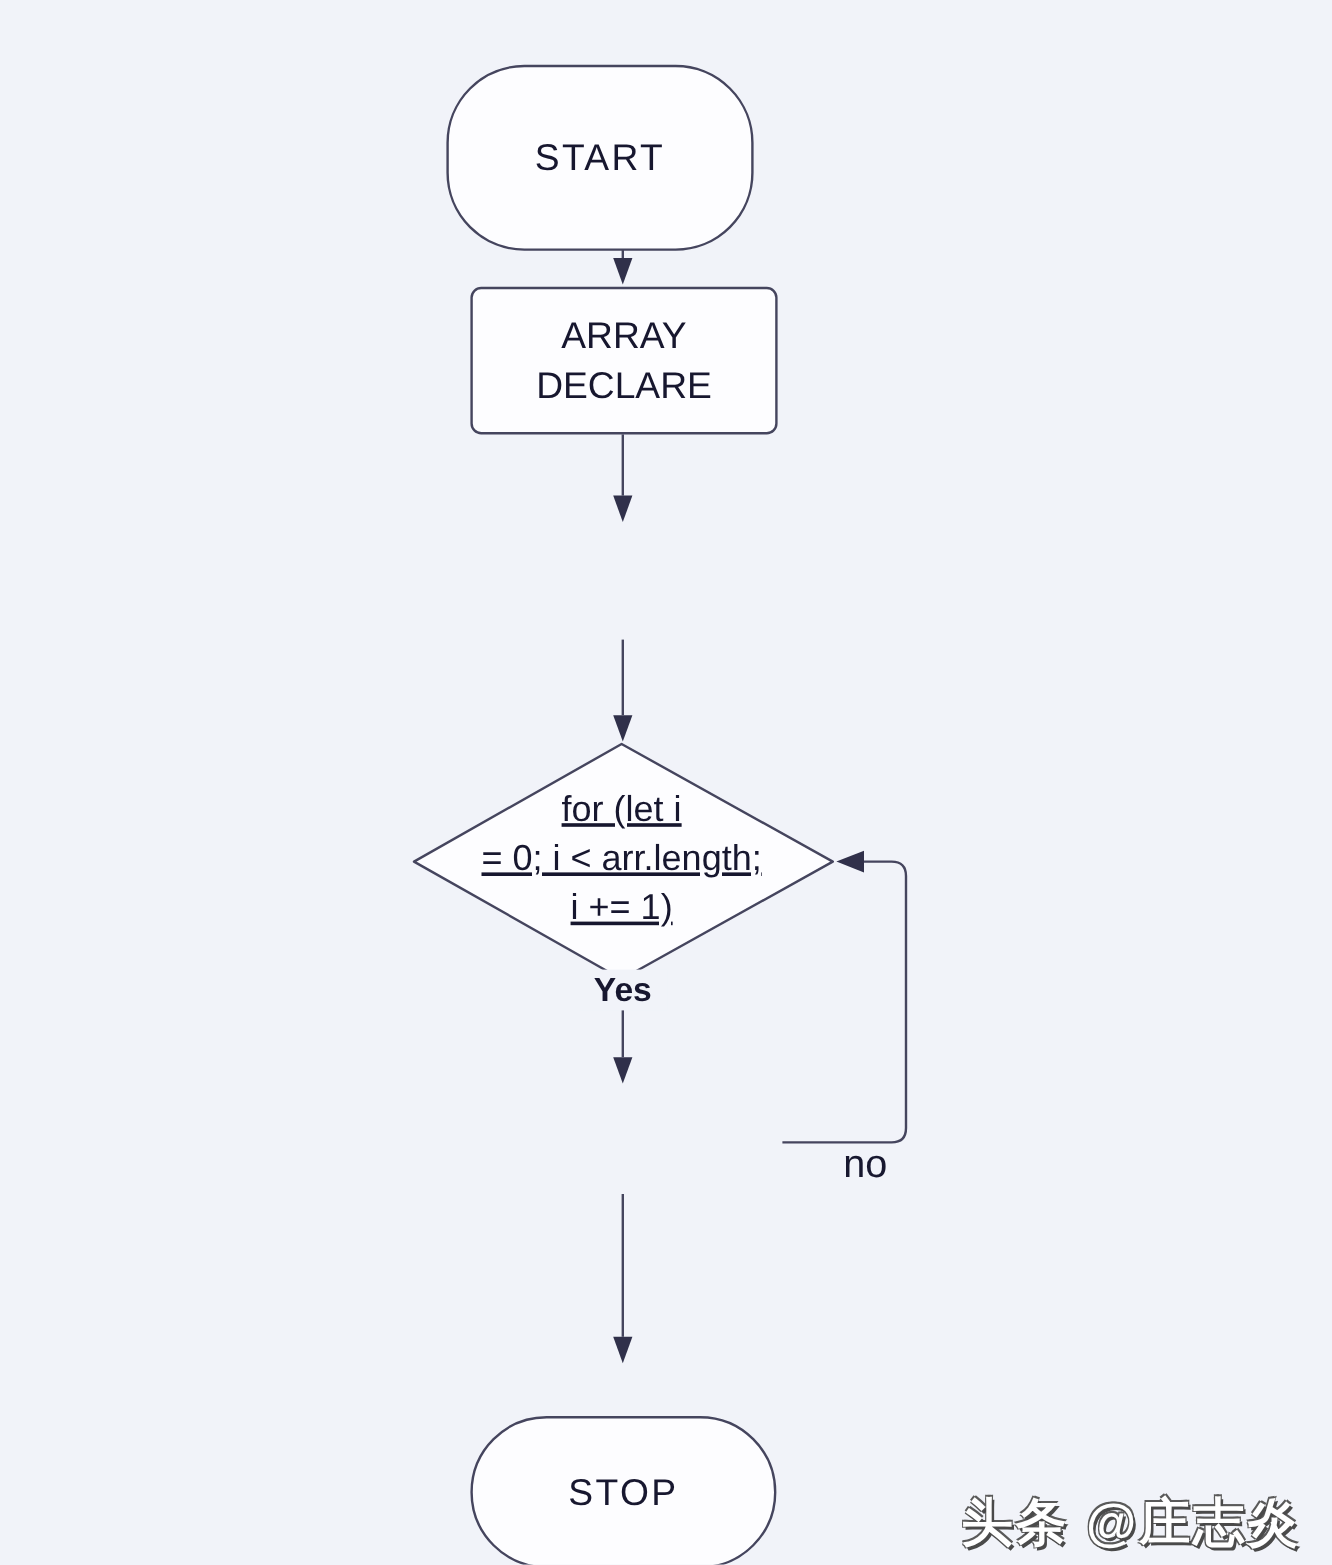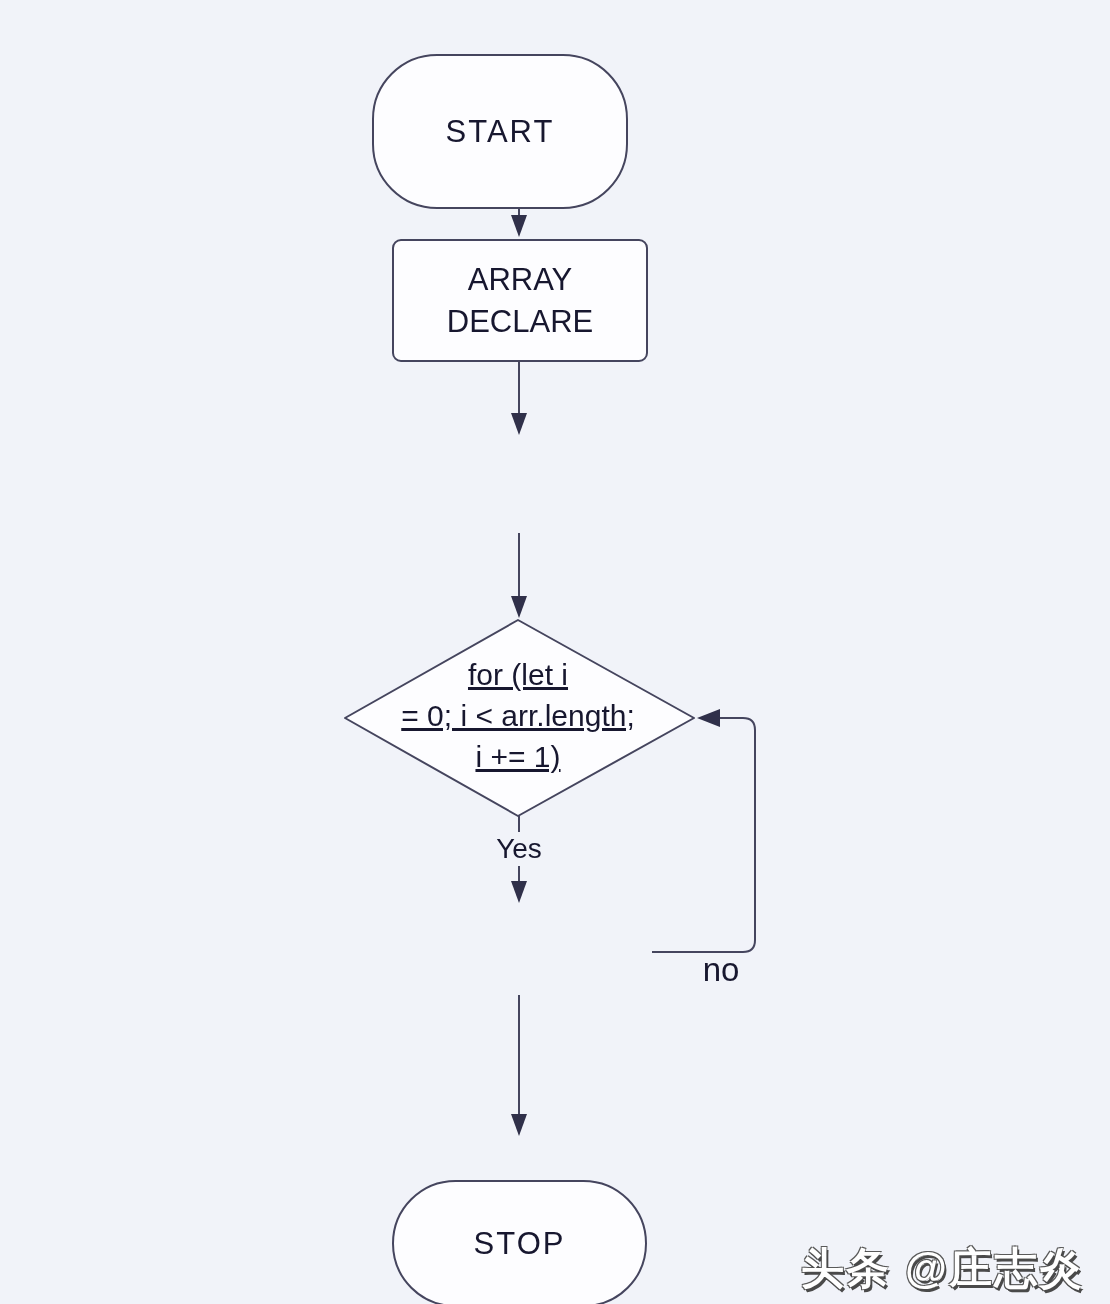--- a/index.html
+++ b/index.html
@@ -34,23 +34,23 @@
   }
   .terminator{border-radius:65px;letter-spacing:2px;}
   .process{border-radius:9px;}
   .diamond-text{
     position:absolute;left:348px;top:654px;width:340px;
     text-align:center;font-size:30px;line-height:41px;
   }
   .diamond-text span{display:block;text-decoration:underline;}
   .edge-label{position:absolute;}
   .label-yes{
-    left:482px;top:832px;width:74px;height:34px;
+    left:482px;top:808px;width:74px;height:34px;
     background:var(--page-bg);
-    font-weight:normal;font-size:28px;line-height:34px;text-align:center;
+    font-weight:bold;font-size:28px;line-height:34px;text-align:center;
   }
   .label-no{
     left:691px;top:951px;width:60px;
     font-size:33px;line-height:38px;text-align:center;
   }
   .watermark{
     position:absolute;right:26px;bottom:6px;
     font-size:43px;font-weight:bold;color:#ffffff;
     text-shadow:2px 3px 0 #4a4a4a,-1px -1px 0 #5a5a5a,1px -1px 0 #5a5a5a,-1px 1px 0 #5a5a5a;
     letter-spacing:2px;

